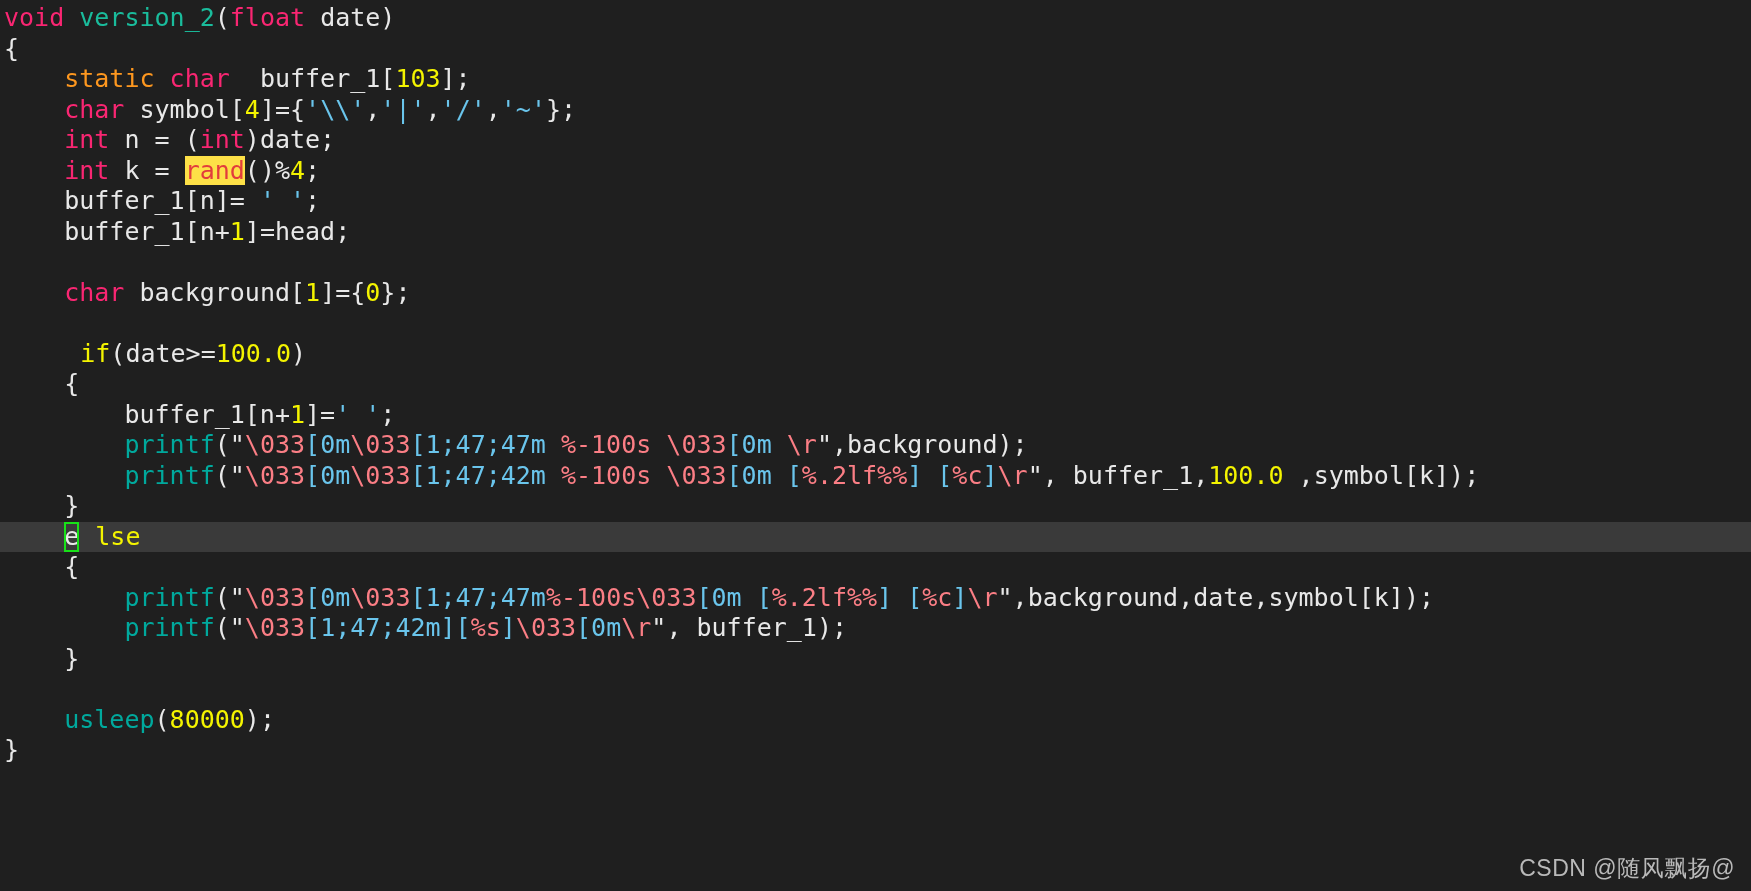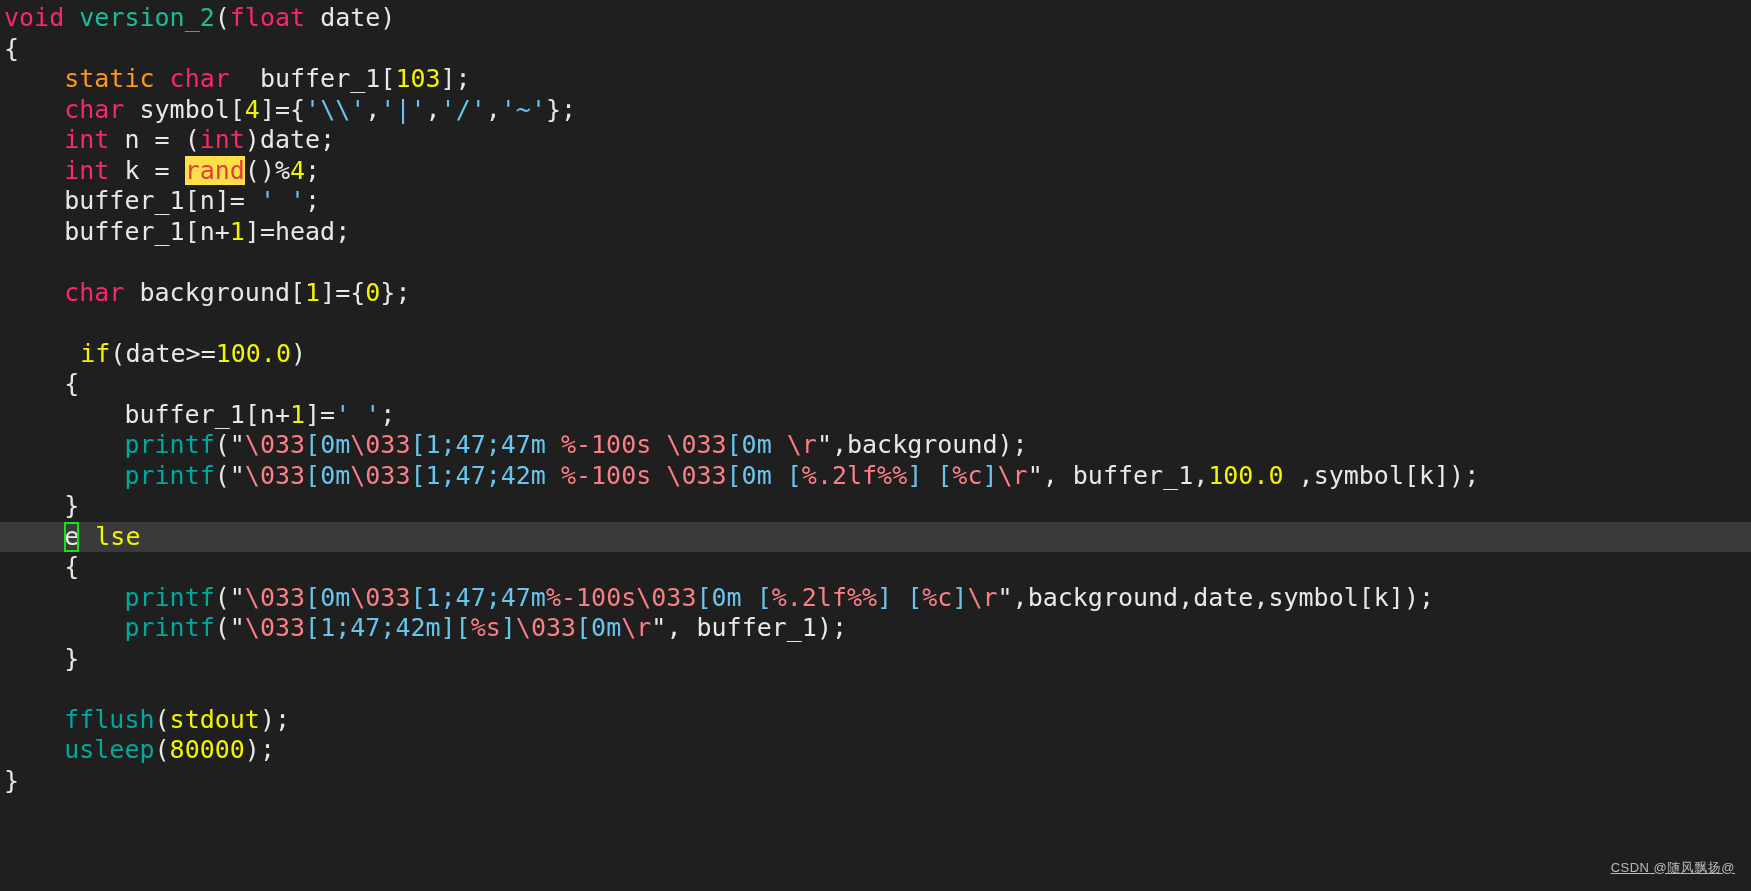--- a/index.html
+++ b/index.html
@@ -47,25 +47,24 @@
     outline-offset:-2px;
     color:#e8e8e8;
     background:transparent;
   }
 
   #watermark {
     position:absolute;
     right:16px;
     bottom:8px;
     font-family:"Liberation Sans","DejaVu Sans",sans-serif;
-    font-size:13px;
+    font-size:23px;
     color:#b9b9b9;
     letter-spacing:0.5px;
     white-space:pre;
-    text-decoration:underline;
   }
 </style>
 </head>
 <body>
 
 <div id="editor">
 
   <div class="line"><span class="kw">void</span><span class="plain"> </span><span class="fnname">version_2</span><span class="punc">(</span><span class="kw">float</span><span class="plain"> date</span><span class="punc">)</span></div>
 
   <div class="line"><span class="punc">{</span></div>
@@ -105,20 +104,19 @@
   <div class="line"><span class="plain">    {</span></div>
 
   <div class="line"><span class="plain">        </span><span class="fn">printf</span><span class="punc">(</span><span class="quote">"</span><span class="esc">\033</span><span class="str">[0m</span><span class="esc">\033</span><span class="str">[1;47;47m</span><span class="esc">%-100s</span><span class="esc">\033</span><span class="str">[0m [</span><span class="esc">%.2lf%%</span><span class="str">] [</span><span class="esc">%c</span><span class="str">]</span><span class="esc">\r</span><span class="quote">"</span><span class="plain">,background,date,symbol[k]);</span></div>
 
   <div class="line"><span class="plain">        </span><span class="fn">printf</span><span class="punc">(</span><span class="quote">"</span><span class="esc">\033</span><span class="str">[1;47;42m][</span><span class="esc">%s</span><span class="str">]</span><span class="esc">\033</span><span class="str">[0m</span><span class="esc">\r</span><span class="quote">"</span><span class="plain">, buffer_1);</span></div>
 
   <div class="line"><span class="plain">    }</span></div>
 
   <div class="line">&nbsp;</div>
 
-  <div class="line"><span class="plain">    </span><span class="fn">fflush</span><span class="punc">(</span><span class="num">stdout</span><span class="punc">);</span></div>
 
   <div class="line"><span class="plain">    </span><span class="fn">usleep</span><span class="punc">(</span><span class="num">80000</span><span class="punc">);</span></div>
 
   <div class="line"><span class="punc">}</span></div>
 
   <div id="watermark">CSDN @随风飘扬@</div>
 </div>
 
 </body></html>

